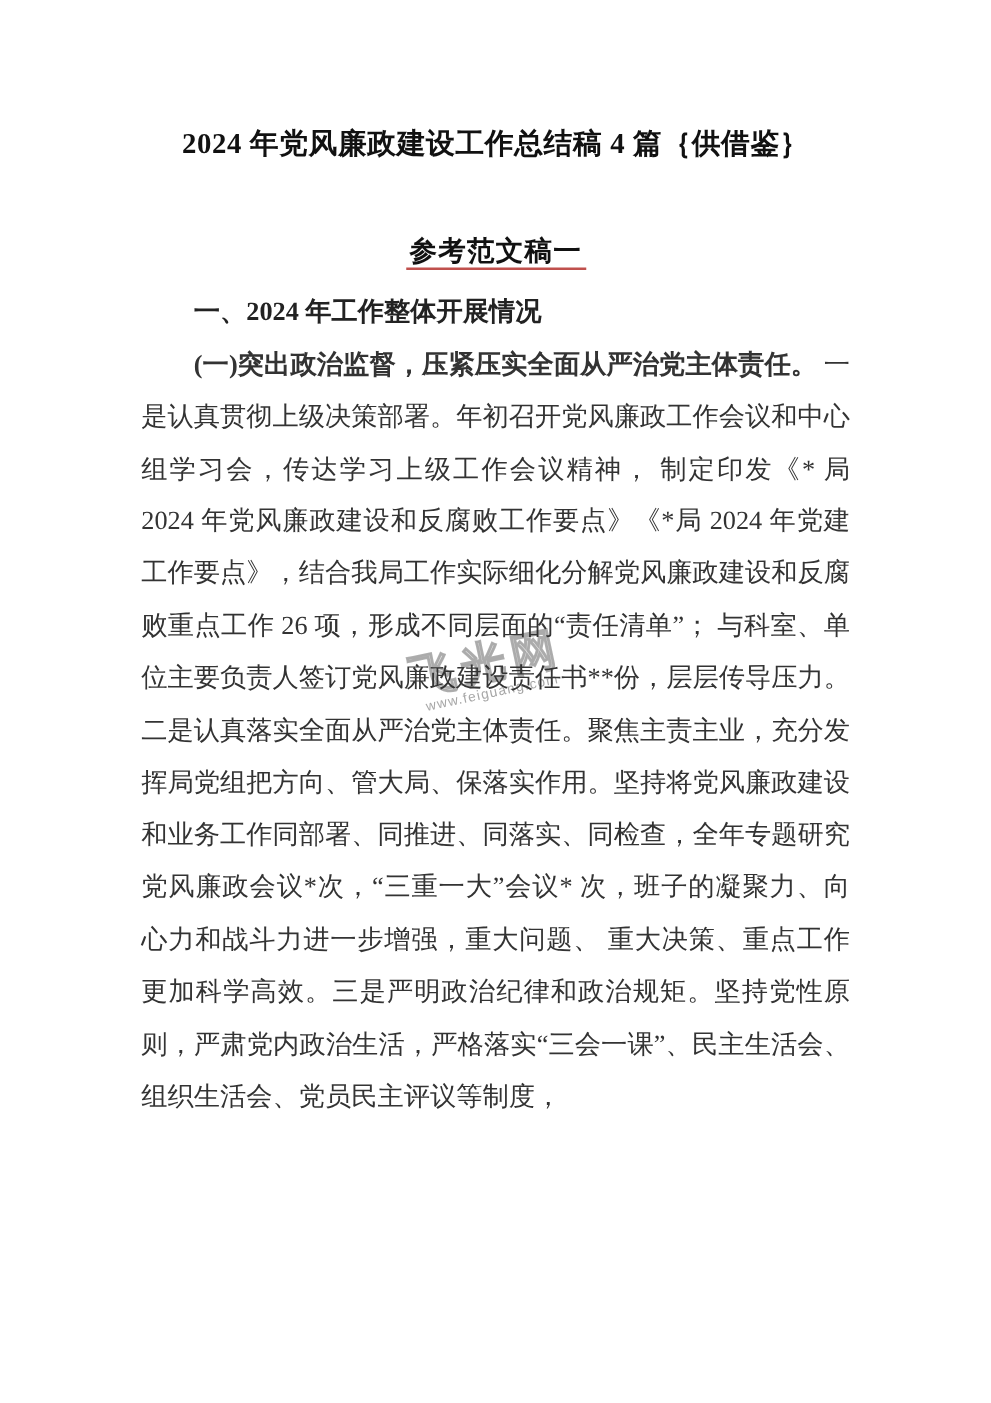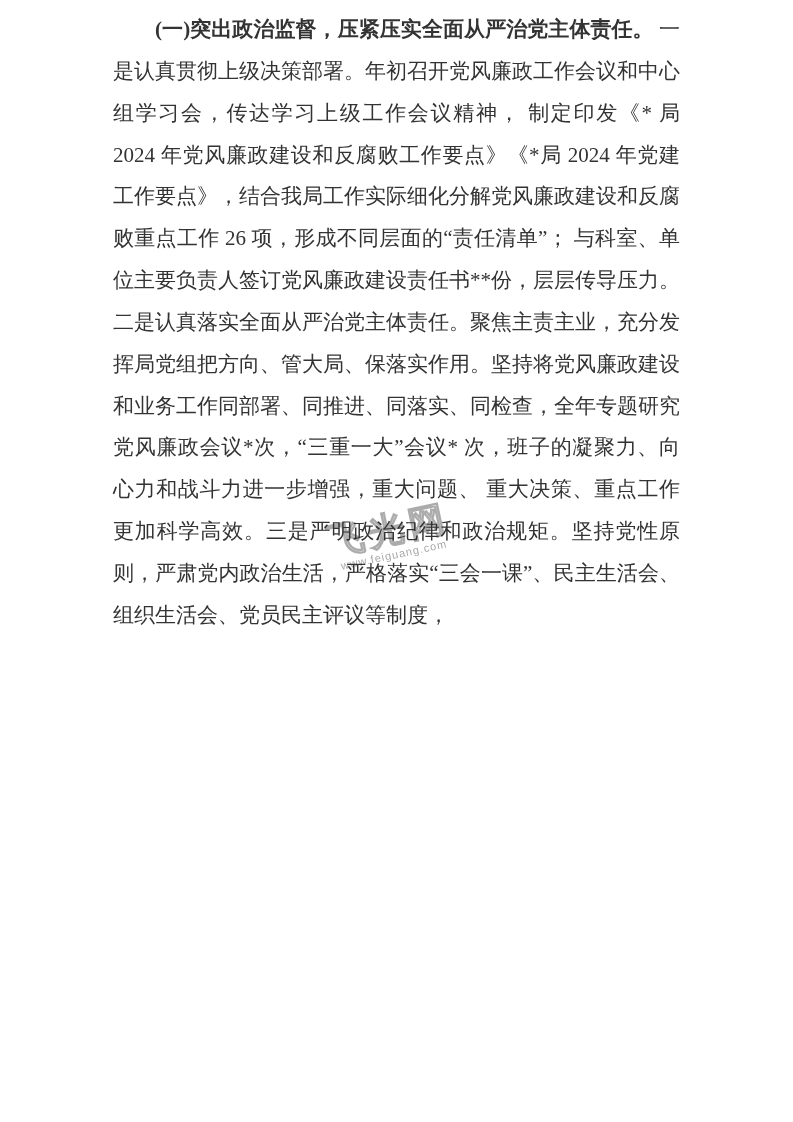--- a/index.html
+++ b/index.html
@@ -86,19 +86,24 @@
 </head>
 <body>
 
 <div class="page">
 
   <div class="watermark">
     <div class="wm-text">飞光网</div>
     <div class="wm-url">www.feiguang.com</div>
   </div>
 
+  <h1 class="doc-title">2024 年党风廉政建设工作总结稿 4 篇｛供借鉴｝</h1>
 
+  <div class="subtitle-row">
+    <span class="doc-subtitle">参考范文稿一</span>
+  </div>
 
   <div class="content" id="content">
+      <p class="heading"><span class="bold">一、2024 年工作整体开展情况</span></p>
       <p><span class="bold">(一)突出政治监督，压紧压实全面从严治党主体责任。</span><span> 一是认真贯彻上级决策部署。年初召开党风廉政工作会议和中心组学习会，传达学习上级工作会议精神， 制定印发《* 局 2024 年党风廉政建设和反腐败工作要点》《*局 2024 年党建工作要点》，结合我局工作实际细化分解党风廉政建设和反腐败重点工作 26 项，形成不同层面的“责任清单”； 与科室、单位主要负责人签订党风廉政建设责任书**份，层层传导压力。二是认真落实全面从严治党主体责任。聚焦主责主业，充分发挥局党组把方向、管大局、保落实作用。坚持将党风廉政建设和业务工作同部署、同推进、同落实、同检查，全年专题研究党风廉政会议*次，“三重一大”会议* 次，班子的凝聚力、向心力和战斗力进一步增强，重大问题、 重大决策、重点工作更加科学高效。三是严明政治纪律和政治规矩。坚持党性原则，严肃党内政治生活，严格落实“三会一课”、民主生活会、组织生活会、党员民主评议等制度，</span></p>
     </div>
 
 </div>
 
 </body></html>

